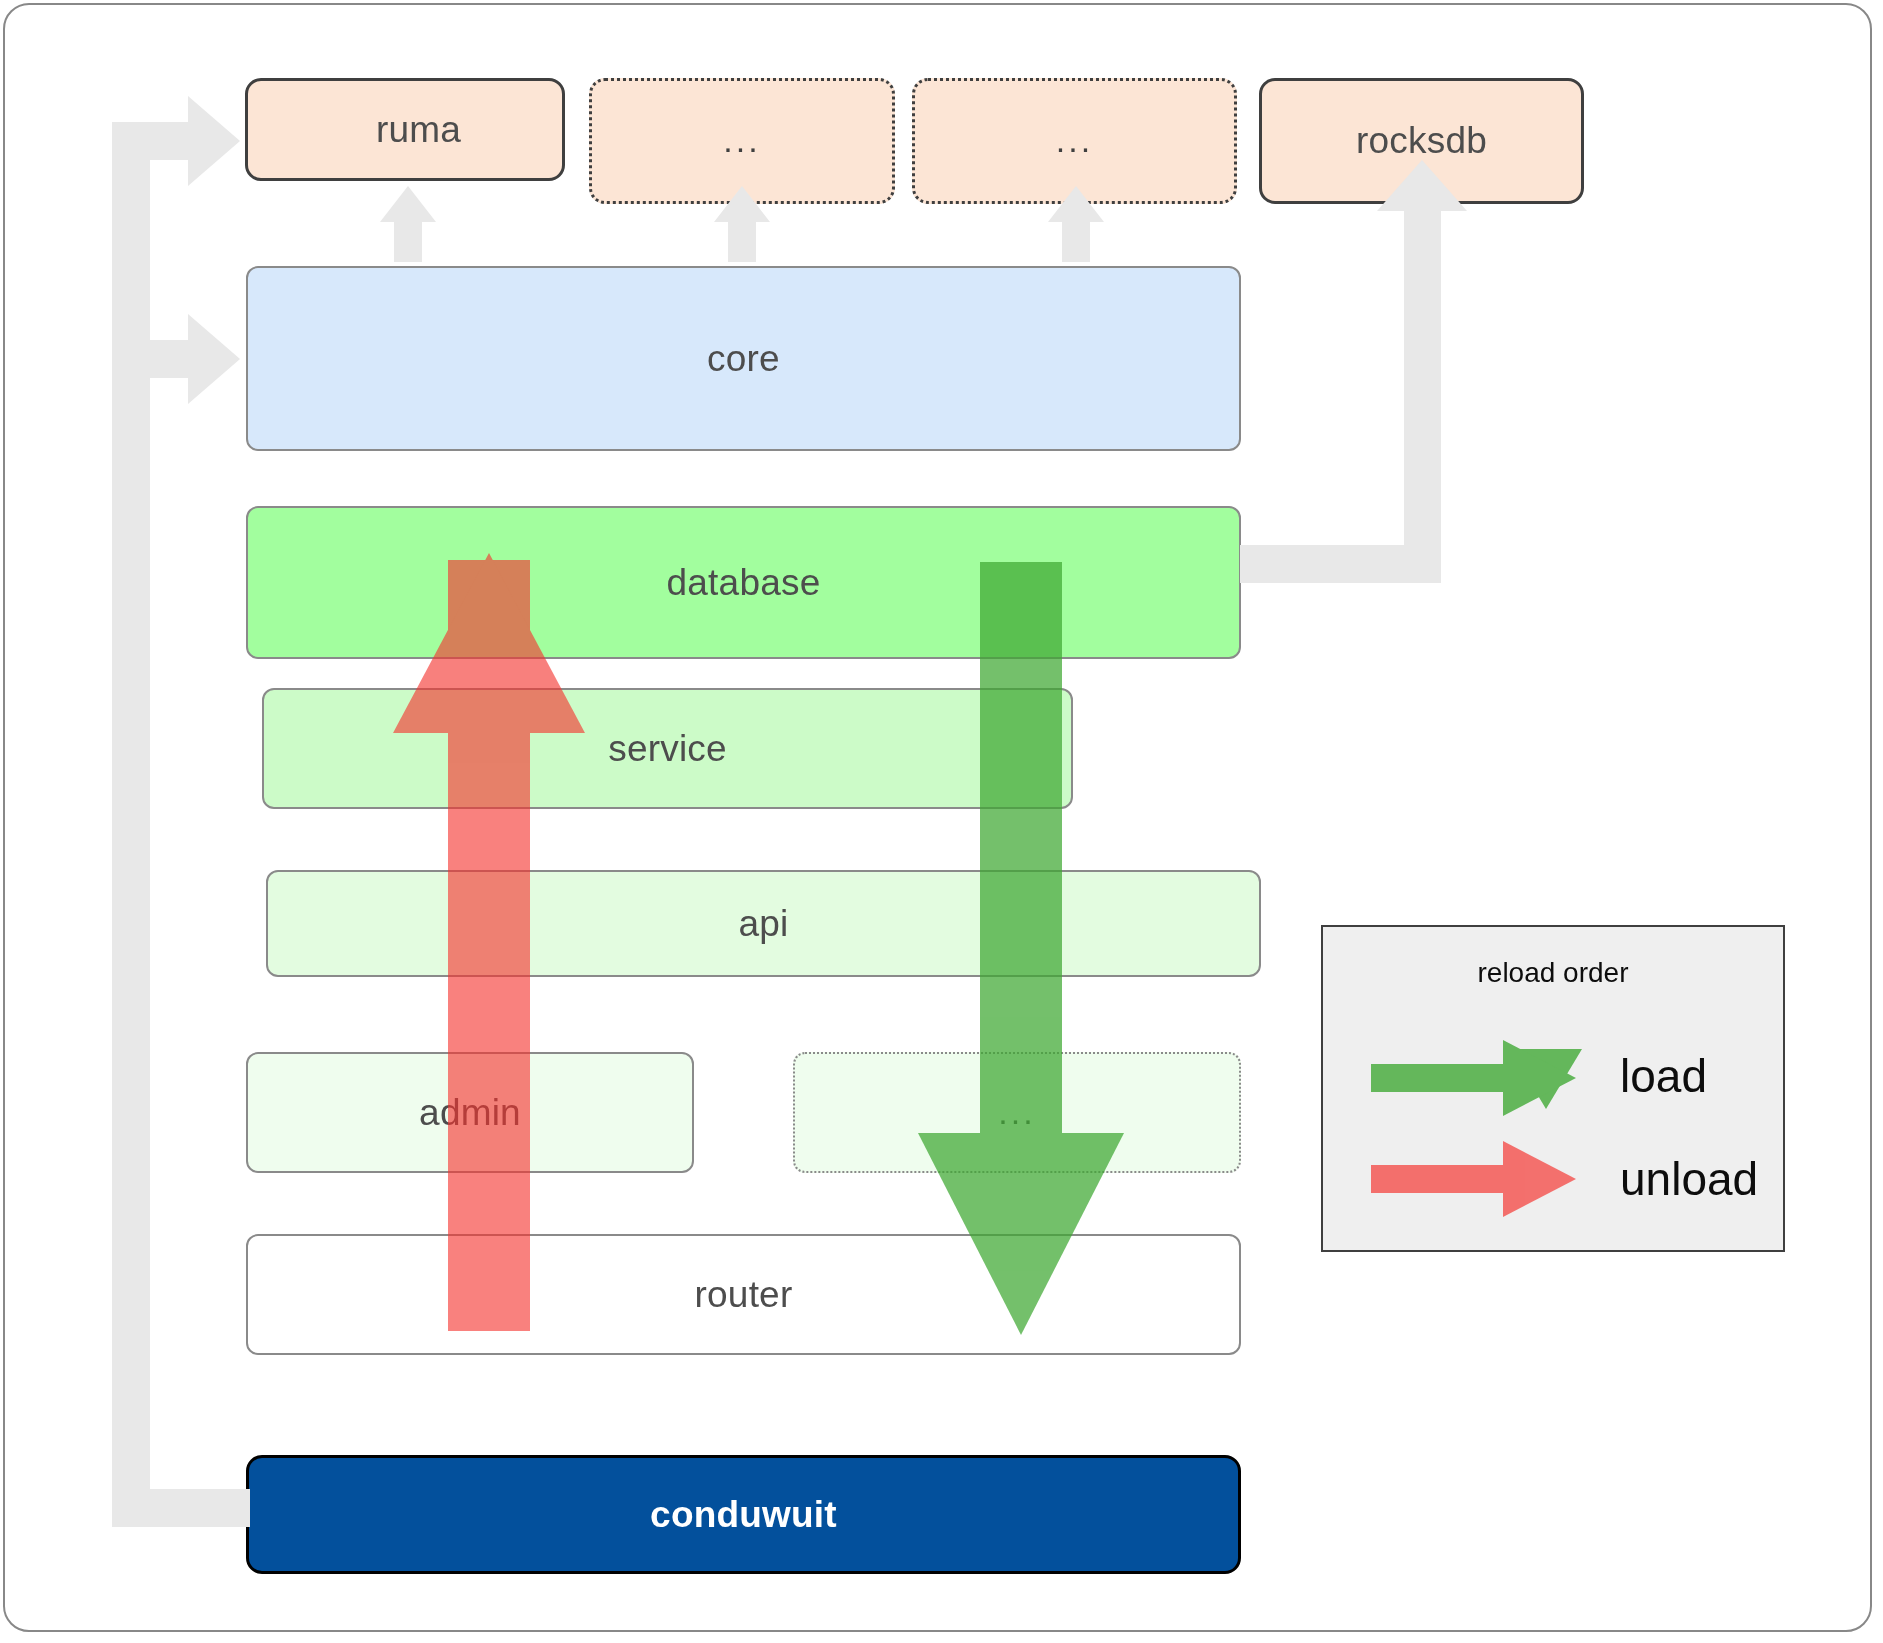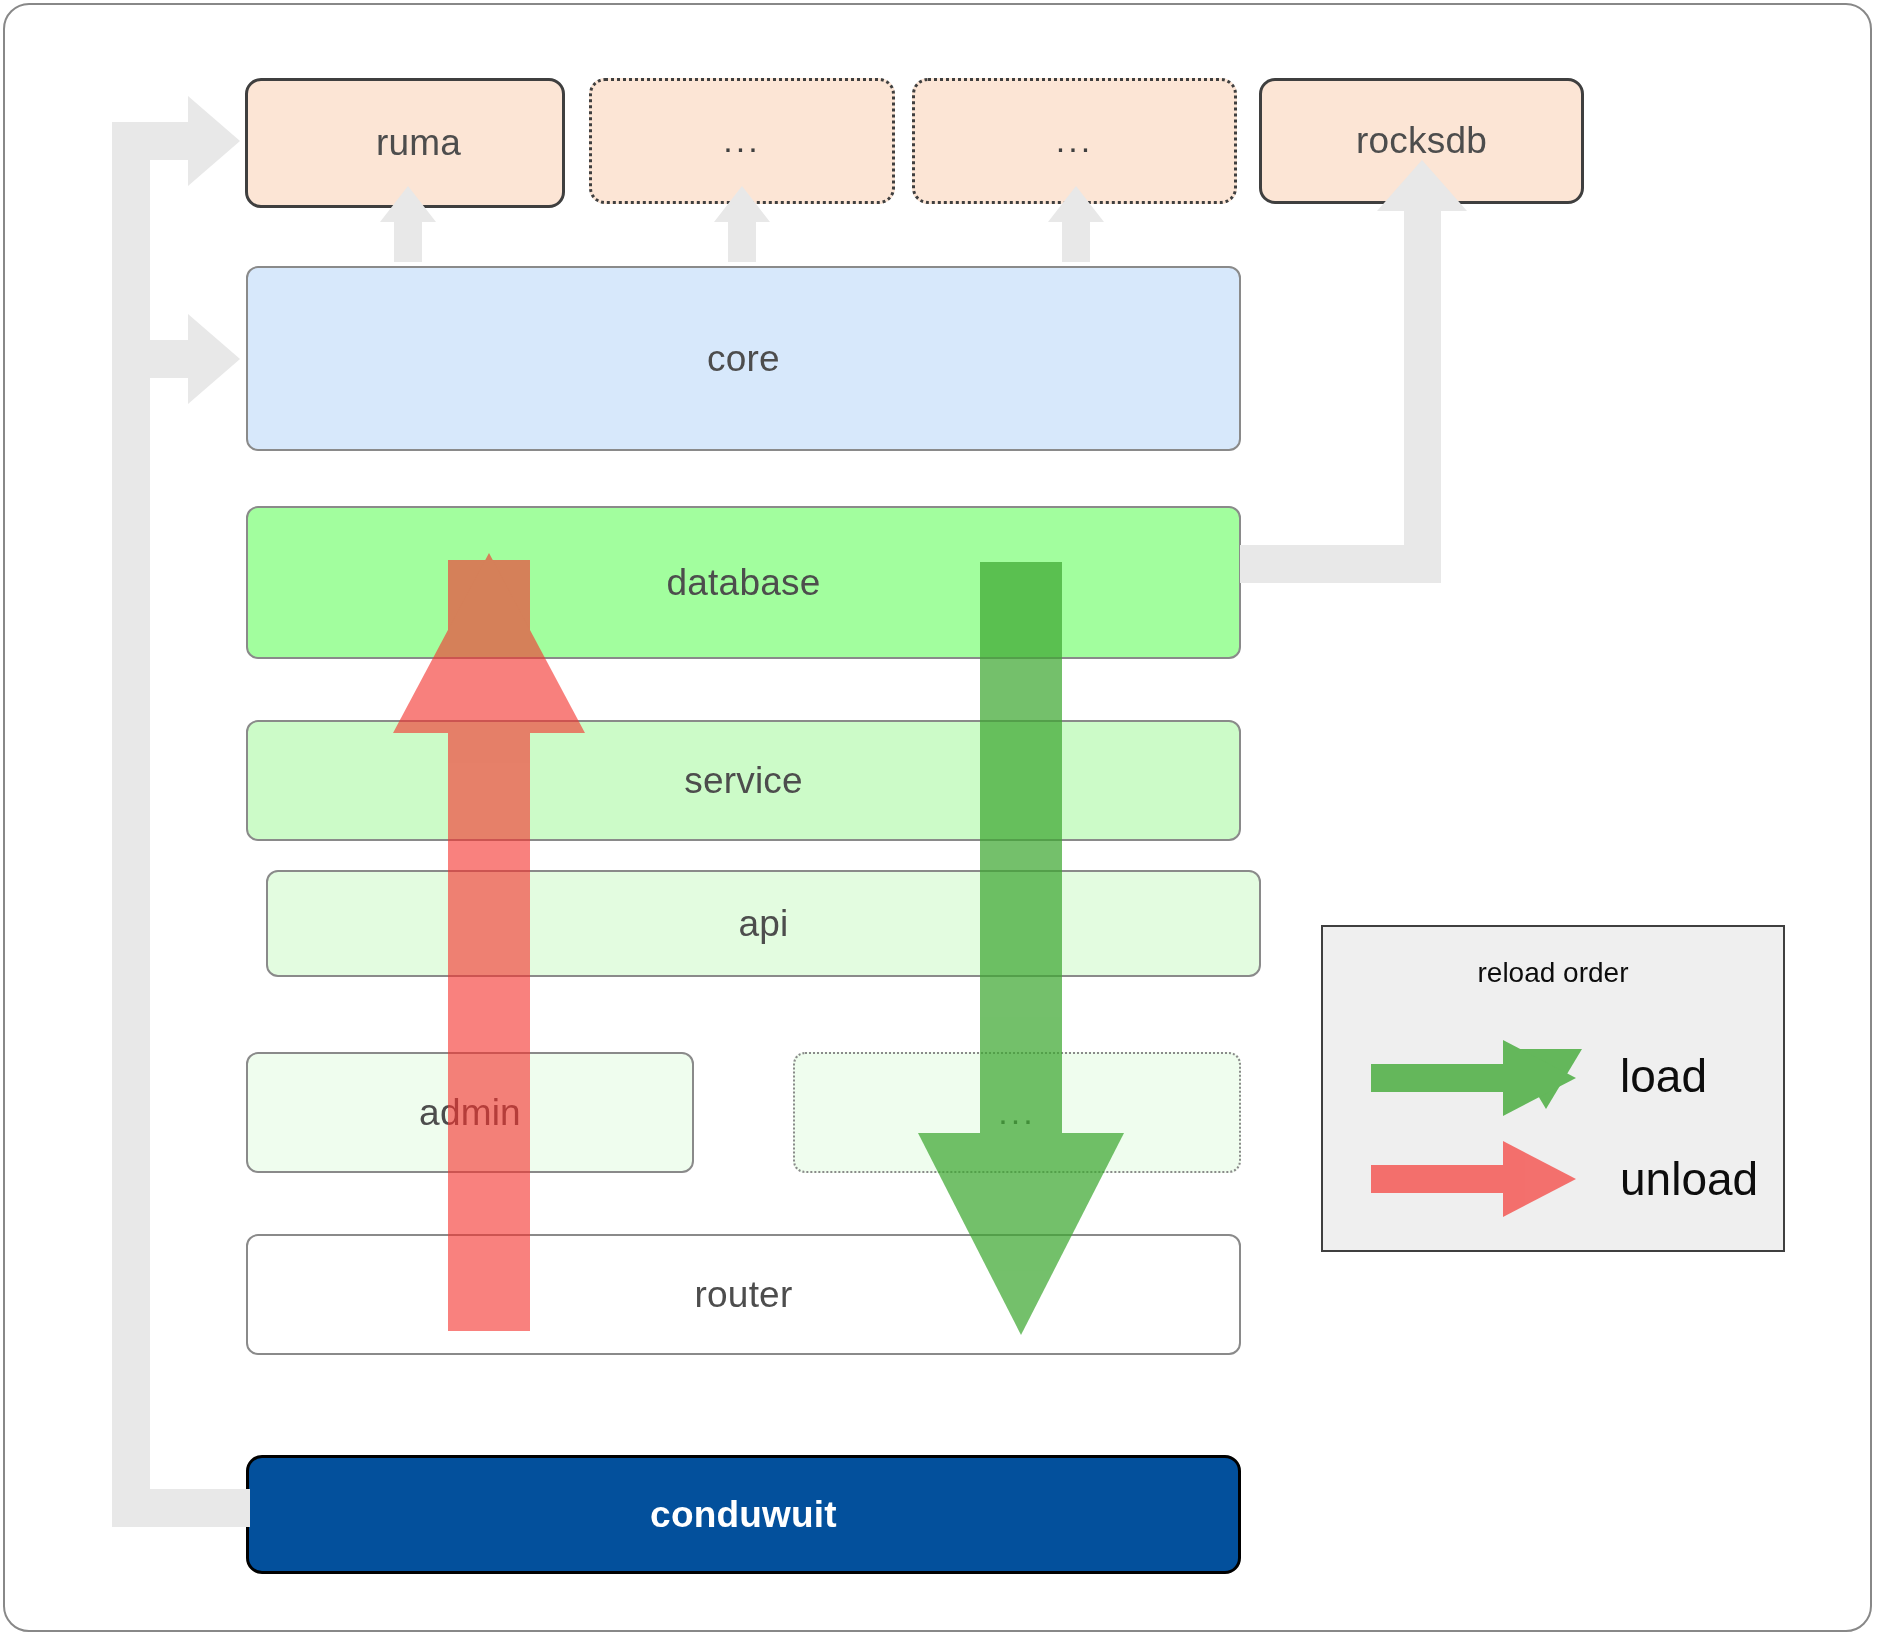--- a/index.html
+++ b/index.html
@@ -158,21 +158,21 @@
       <path d="M1404 583 L1404 211 L1377 211 L1422 160 L1467 211 L1441 211 L1441 583 Z"></path>
 
       <path d="M394 262 L394 222 L380 222 L408 186 L436 222 L422 222 L422 262 Z"></path>
       <path d="M728 262 L728 222 L714 222 L742 186 L770 222 L756 222 L756 262 Z"></path>
       <path d="M1062 262 L1062 222 L1048 222 L1076 186 L1104 222 L1090 222 L1090 262 Z"></path>
     </g>
   </svg>
 
   <div class="node-layer">
 
-    <div class="node dep" style="left:245px; top:78px; width:320px; height:130px;padding-left:27px;">
+    <div class="node dep" style="left:245px; top:78px; width:320px; height:103px;padding-left:27px;">
       <span>ruma</span>
     </div>
 
     <div class="node dep-dotted" style="left:589px; top:78px; width:306px; height:126px;">
       <span class="ellipsis">...</span>
     </div>
 
     <div class="node dep-dotted" style="left:912px; top:78px; width:325px; height:126px;">
       <span class="ellipsis">...</span>
     </div>
@@ -182,21 +182,21 @@
     </div>
 
     <div class="node core" style="left:246px; top:266px; width:995px; height:185px;">
       <span>core</span>
     </div>
 
     <div class="node database" style="left:246px; top:506px; width:995px; height:153px;">
       <span>database</span>
     </div>
 
-    <div class="node service" style="left:246px; top:688px; width:995px; height:121px;margin-top:32px;">
+    <div class="node service" style="left:262px; top:688px; width:811px; height:121px;">
       <span>service</span>
     </div>
 
     <div class="node api" style="left:246px; top:870px; width:995px; height:107px;margin-left:20px;">
       <span>api</span>
     </div>
 
     <div class="node admin" style="left:246px; top:1052px; width:448px; height:121px;">
       <span>admin</span>
     </div>

